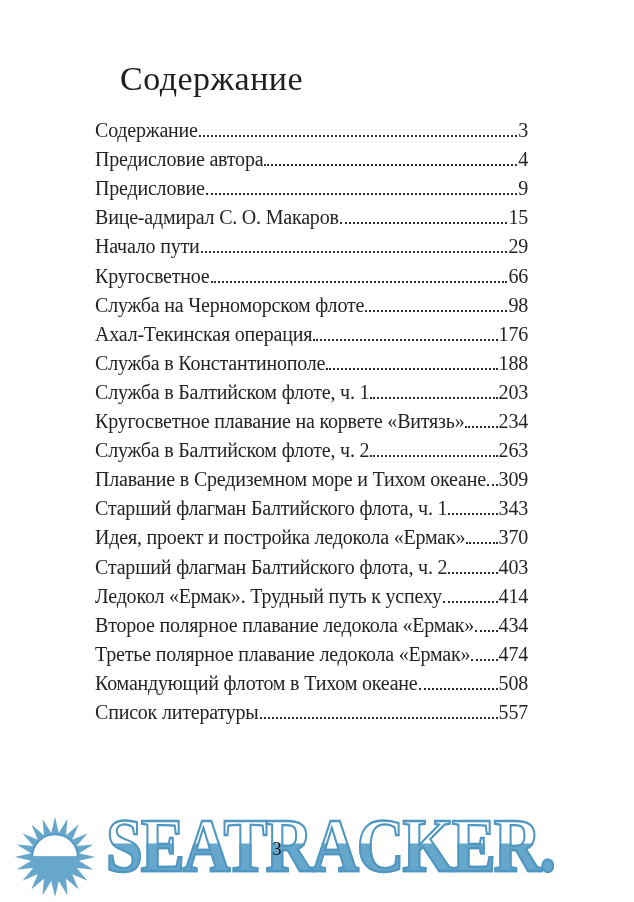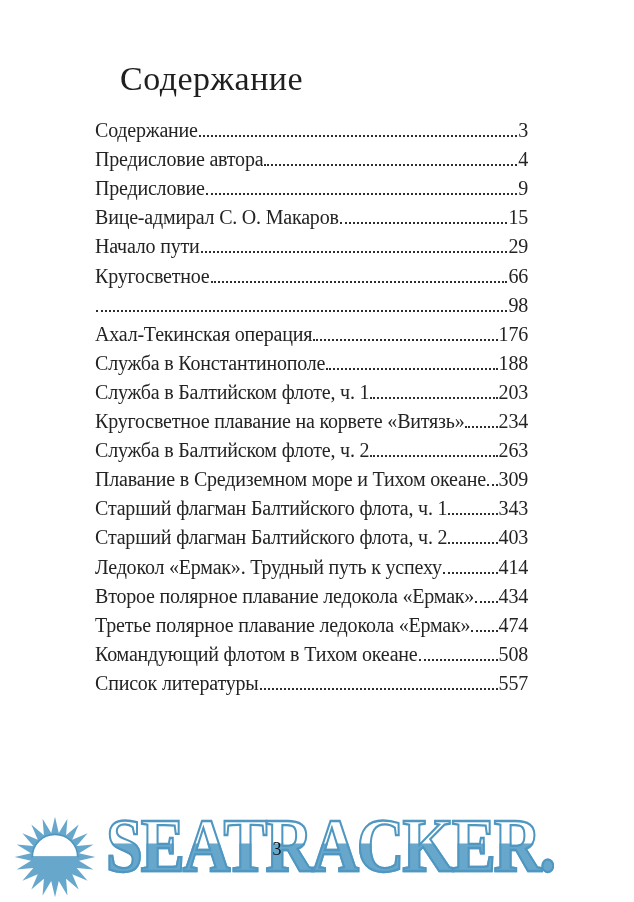--- a/index.html
+++ b/index.html
@@ -120,20 +120,21 @@
         <span class="toc-title">Начало пути</span>
         <span class="leader"></span>
         <span class="toc-page">29</span>
       </div>
     <div class="toc-row">
         <span class="toc-title">Кругосветное</span>
         <span class="leader"></span>
         <span class="toc-page">66</span>
       </div>
     <div class="toc-row">
+        <span class="toc-title">Служба на Черноморском флоте</span>
         <span class="leader"></span>
         <span class="toc-page">98</span>
       </div>
     <div class="toc-row">
         <span class="toc-title">Ахал-Текинская операция</span>
         <span class="leader"></span>
         <span class="toc-page">176</span>
       </div>
     <div class="toc-row">
         <span class="toc-title">Служба в Константинополе</span>
@@ -157,20 +158,25 @@
       </div>
     <div class="toc-row">
         <span class="toc-title">Плавание в Средиземном море и Тихом океане</span>
         <span class="leader"></span>
         <span class="toc-page">309</span>
       </div>
     <div class="toc-row">
         <span class="toc-title">Старший флагман Балтийского флота, ч. 1</span>
         <span class="leader"></span>
         <span class="toc-page">343</span>
+      </div>
+    <div class="toc-row">
+        <span class="toc-title">Идея, проект и постройка ледокола «Ермак»</span>
+        <span class="leader"></span>
+        <span class="toc-page">370</span>
       </div>
     <div class="toc-row">
         <span class="toc-title">Старший флагман Балтийского флота, ч. 2</span>
         <span class="leader"></span>
         <span class="toc-page">403</span>
       </div>
     <div class="toc-row">
         <span class="toc-title">Ледокол «Ермак». Трудный путь к успеху</span>
         <span class="leader"></span>
         <span class="toc-page">414</span>

